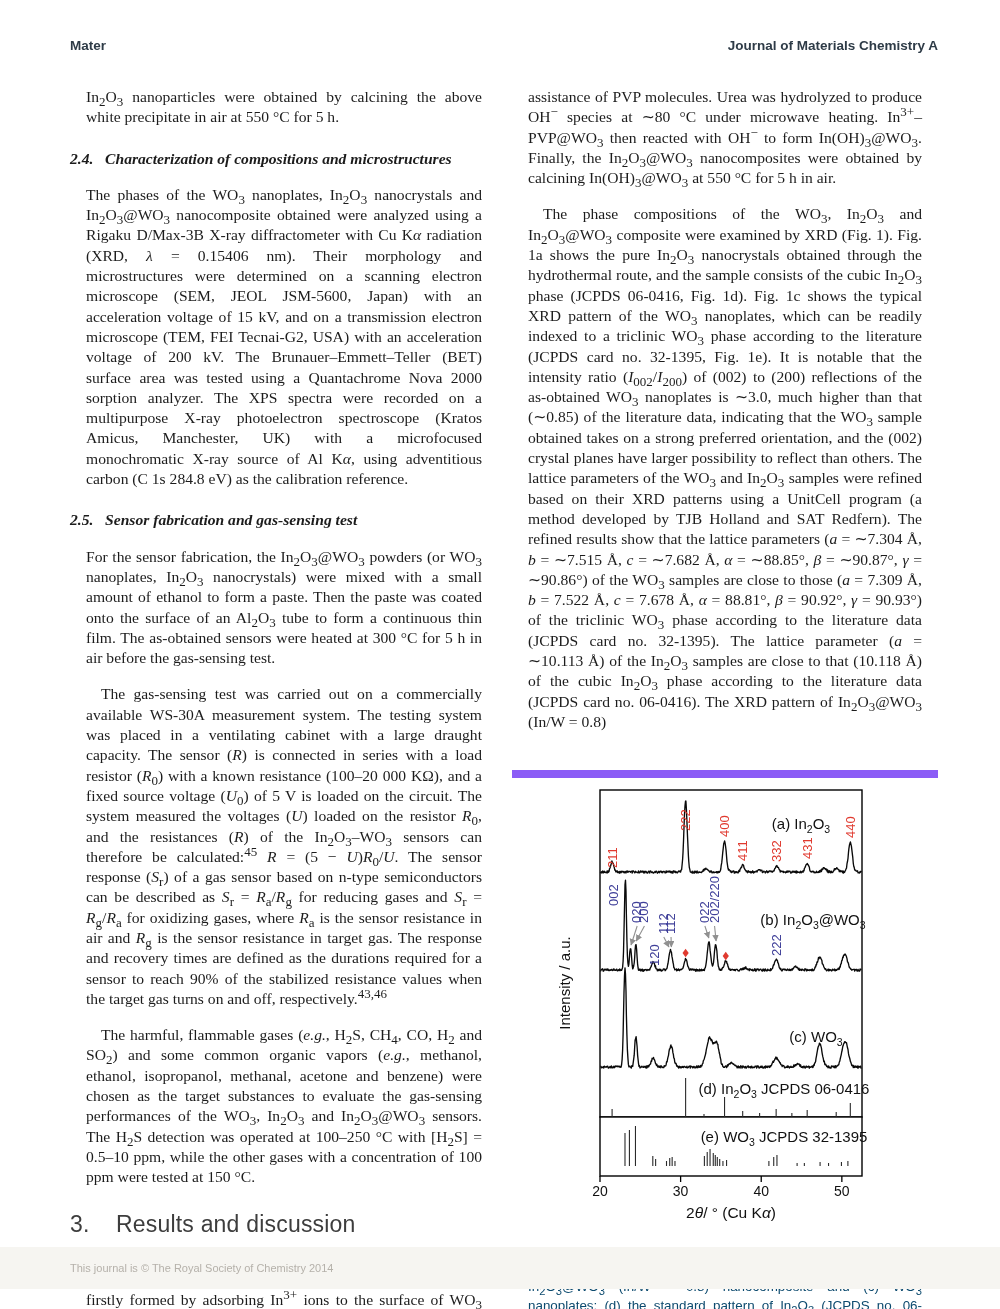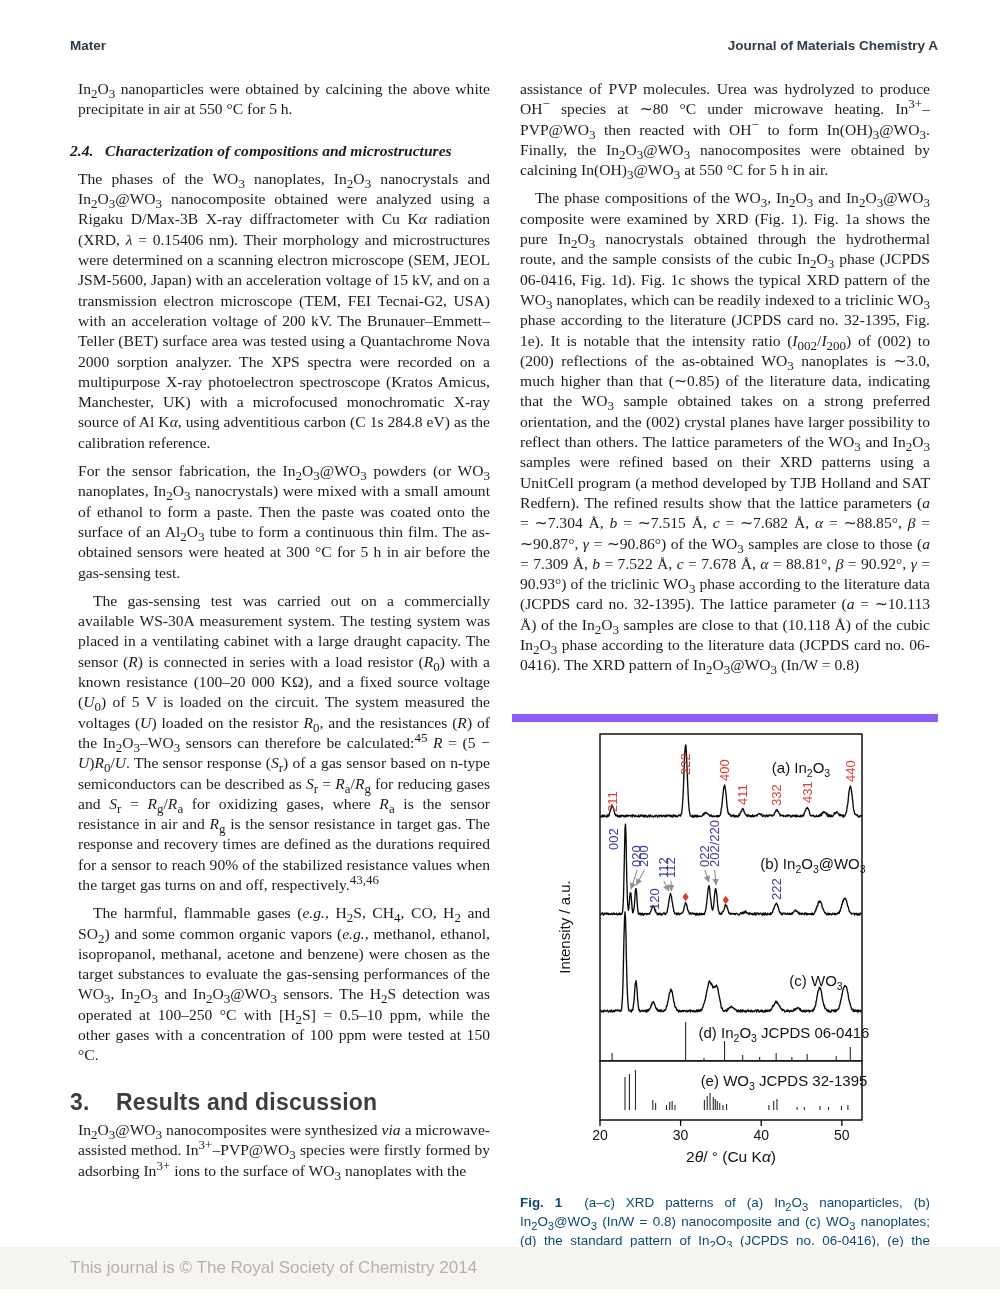--- a/index.html
+++ b/index.html
@@ -4,30 +4,30 @@
 <style>
   html,body{margin:0;padding:0;background:#ffffff;}
   .page{position:relative;width:1000px;height:1309px;background:#ffffff;overflow:hidden;
         font-family:"Liberation Serif",serif;color:#1c1c1c;}
   .hdr{display:flex;justify-content:space-between;margin:38px 62px 0 70px;
        font-family:"Liberation Sans",sans-serif;font-size:13.5px;font-weight:bold;color:#2e3b47;}
   .columns{display:flex;margin:18px 62px 0 70px;gap:14px;}
   .col{font-size:15.6px;line-height:20.3px;text-align:justify;}
   .col.left{width:428px;}
   .col.right{width:426px;}
-  .col p{margin:8px;}
+  .col p{margin:16px;}
   .col p.ind{text-indent:15px;}
   .col h3{font-size:15.6px;margin:21px 0 7px 0;font-weight:bold;text-align:left;font-style:italic;}
-  .col h1{font-family:"Liberation Sans",sans-serif;font-weight:700;font-size:23px;color:#3d3d3d;
+  .col h1{font-family:"Liberation Sans",sans-serif;font-weight:400;font-size:23px;color:#3d3d3d;
           margin:26px 0 6px 0;text-align:left;letter-spacing:.2px;}
   .figure-block{margin-top:38px;border-top:8px solid #8b5cf6;padding-top:6px;}
   .caption{font-family:"Liberation Sans",sans-serif;font-size:13.4px;line-height:19px;
            color:#0c4a6e;margin-top:10px;text-align:justify;}
   .ftr{position:absolute;left:0;top:1247px;width:100%;height:42px;background:#f6f5f1;
-       font-family:"Liberation Sans",sans-serif;font-size:17px;}
+       font-family:"Liberation Sans",sans-serif;font-size:11px;}
   .ftr-in{display:flex;justify-content:space-between;margin:0 62px 0 70px;line-height:42px;}
   .ftr-left{color:#b5b1aa;}
   .ftr-right{color:#6f6d68;}
   .ftr-right b{color:#2f2f2f;}
   sub,sup{line-height:0;}
   #chart svg text{font-family:"Liberation Sans",sans-serif;}
 </style>
 </head>
 <body>
 
@@ -35,20 +35,21 @@
   <div class="hdr">
     <span>Mater</span>
     <span>Journal of Materials Chemistry A</span>
   </div>
 
   <div class="columns">
     <div class="col left" id="col-left">
         <p>In<sub>2</sub>O<sub>3</sub> nanoparticles were obtained by calcining the above white precipitate in air at 550 °C for 5 h.</p>
         <h3>2.4.&nbsp;&nbsp;&nbsp;Characterization of compositions and microstructures</h3>
         <p>The phases of the WO<sub>3</sub> nanoplates, In<sub>2</sub>O<sub>3</sub> nanocrystals and In<sub>2</sub>O<sub>3</sub>@WO<sub>3</sub> nanocomposite obtained were analyzed using a Rigaku D/Max-3B X-ray diffractometer with Cu K<i>α</i> radiation (XRD, <i>λ</i> = 0.15406 nm). Their morphology and microstructures were determined on a scanning electron microscope (SEM, JEOL JSM-5600, Japan) with an acceleration voltage of 15 kV, and on a transmission electron microscope (TEM, FEI Tecnai-G2, USA) with an acceleration voltage of 200 kV. The Brunauer–Emmett–Teller (BET) surface area was tested using a Quantachrome Nova 2000 sorption analyzer. The XPS spectra were recorded on a multipurpose X-ray photoelectron spectroscope (Kratos Amicus, Manchester, UK) with a microfocused monochromatic X-ray source of Al K<i>α</i>, using adventitious carbon (C 1s 284.8 eV) as the calibration reference.</p>
+        <h3>2.5.&nbsp;&nbsp;&nbsp;Sensor fabrication and gas-sensing test</h3>
         <p>For the sensor fabrication, the In<sub>2</sub>O<sub>3</sub>@WO<sub>3</sub> powders (or WO<sub>3</sub> nanoplates, In<sub>2</sub>O<sub>3</sub> nanocrystals) were mixed with a small amount of ethanol to form a paste. Then the paste was coated onto the surface of an Al<sub>2</sub>O<sub>3</sub> tube to form a continuous thin film. The as-obtained sensors were heated at 300 °C for 5 h in air before the gas-sensing test.</p>
         <p class="ind">The gas-sensing test was carried out on a commercially available WS-30A measurement system. The testing system was placed in a ventilating cabinet with a large draught capacity. The sensor (<i>R</i>) is connected in series with a load resistor (<i>R</i><sub>0</sub>) with a known resistance (100–20 000 KΩ), and a fixed source voltage (<i>U</i><sub>0</sub>) of 5 V is loaded on the circuit. The system measured the voltages (<i>U</i>) loaded on the resistor <i>R</i><sub>0</sub>, and the resistances (<i>R</i>) of the In<sub>2</sub>O<sub>3</sub>–WO<sub>3</sub> sensors can therefore be calculated:<sup>45</sup> <i>R</i> = (5 − <i>U</i>)<i>R</i><sub>0</sub>/<i>U</i>. The sensor response (<i>S</i><sub>r</sub>) of a gas sensor based on n-type semiconductors can be described as <i>S</i><sub>r</sub> = <i>R</i><sub>a</sub>/<i>R</i><sub>g</sub> for reducing gases and <i>S</i><sub>r</sub> = <i>R</i><sub>g</sub>/<i>R</i><sub>a</sub> for oxidizing gases, where <i>R</i><sub>a</sub> is the sensor resistance in air and <i>R</i><sub>g</sub> is the sensor resistance in target gas. The response and recovery times are defined as the durations required for a sensor to reach 90% of the stabilized resistance values when the target gas turns on and off, respectively.<sup>43,46</sup></p>
         <p class="ind">The harmful, flammable gases (<i>e.g.</i>, H<sub>2</sub>S, CH<sub>4</sub>, CO, H<sub>2</sub> and SO<sub>2</sub>) and some common organic vapors (<i>e.g.</i>, methanol, ethanol, isopropanol, methanal, acetone and benzene) were chosen as the target substances to evaluate the gas-sensing performances of the WO<sub>3</sub>, In<sub>2</sub>O<sub>3</sub> and In<sub>2</sub>O<sub>3</sub>@WO<sub>3</sub> sensors. The H<sub>2</sub>S detection was operated at 100–250 °C with [H<sub>2</sub>S] = 0.5–10 ppm, while the other gases with a concentration of 100 ppm were tested at 150 °C.</p>
         <h1>3.&nbsp;&nbsp;&nbsp;&nbsp;Results and discussion</h1>
         <p>In<sub>2</sub>O<sub>3</sub>@WO<sub>3</sub> nanocomposites were synthesized <i>via</i> a microwave-assisted method. In<sup>3+</sup>–PVP@WO<sub>3</sub> species were firstly formed by adsorbing In<sup>3+</sup> ions to the surface of WO<sub>3</sub> nanoplates with the</p>
       </div>
     <div class="col right">
       <div id="col-right-text">
           <p>assistance of PVP molecules. Urea was hydrolyzed to produce OH<sup>−</sup> species at ∼80 °C under microwave heating. In<sup>3+</sup>–PVP@WO<sub>3</sub> then reacted with OH<sup>−</sup> to form In(OH)<sub>3</sub>@WO<sub>3</sub>. Finally, the In<sub>2</sub>O<sub>3</sub>@WO<sub>3</sub> nanocomposites were obtained by calcining In(OH)<sub>3</sub>@WO<sub>3</sub> at 550 °C for 5 h in air.</p>
           <p class="ind">The phase compositions of the WO<sub>3</sub>, In<sub>2</sub>O<sub>3</sub> and In<sub>2</sub>O<sub>3</sub>@WO<sub>3</sub> composite were examined by XRD (Fig. 1). Fig. 1a shows the pure In<sub>2</sub>O<sub>3</sub> nanocrystals obtained through the hydrothermal route, and the sample consists of the cubic In<sub>2</sub>O<sub>3</sub> phase (JCPDS 06-0416, Fig. 1d). Fig. 1c shows the typical XRD pattern of the WO<sub>3</sub> nanoplates, which can be readily indexed to a triclinic WO<sub>3</sub> phase according to the literature (JCPDS card no. 32-1395, Fig. 1e). It is notable that the intensity ratio (<i>I</i><sub>002</sub>/<i>I</i><sub>200</sub>) of (002) to (200) reflections of the as-obtained WO<sub>3</sub> nanoplates is ∼3.0, much higher than that (∼0.85) of the literature data, indicating that the WO<sub>3</sub> sample obtained takes on a strong preferred orientation, and the (002) crystal planes have larger possibility to reflect than others. The lattice parameters of the WO<sub>3</sub> and In<sub>2</sub>O<sub>3</sub> samples were refined based on their XRD patterns using a UnitCell program (a method developed by TJB Holland and SAT Redfern). The refined results show that the lattice parameters (<i>a</i> = ∼7.304 Å, <i>b</i> = ∼7.515 Å, <i>c</i> = ∼7.682 Å, <i>α</i> = ∼88.85°, <i>β</i> = ∼90.87°, <i>γ</i> = ∼90.86°) of the WO<sub>3</sub> samples are close to those (<i>a</i> = 7.309 Å, <i>b</i> = 7.522 Å, <i>c</i> = 7.678 Å, <i>α</i> = 88.81°, <i>β</i> = 90.92°, <i>γ</i> = 90.93°) of the triclinic WO<sub>3</sub> phase according to the literature data (JCPDS card no. 32-1395). The lattice parameter (<i>a</i> = ∼10.113 Å) of the In<sub>2</sub>O<sub>3</sub> samples are close to that (10.118 Å) of the cubic In<sub>2</sub>O<sub>3</sub> phase according to the literature data (JCPDS card no. 06-0416). The XRD pattern of In<sub>2</sub>O<sub>3</sub>@WO<sub>3</sub> (In/W = 0.8)</p>

